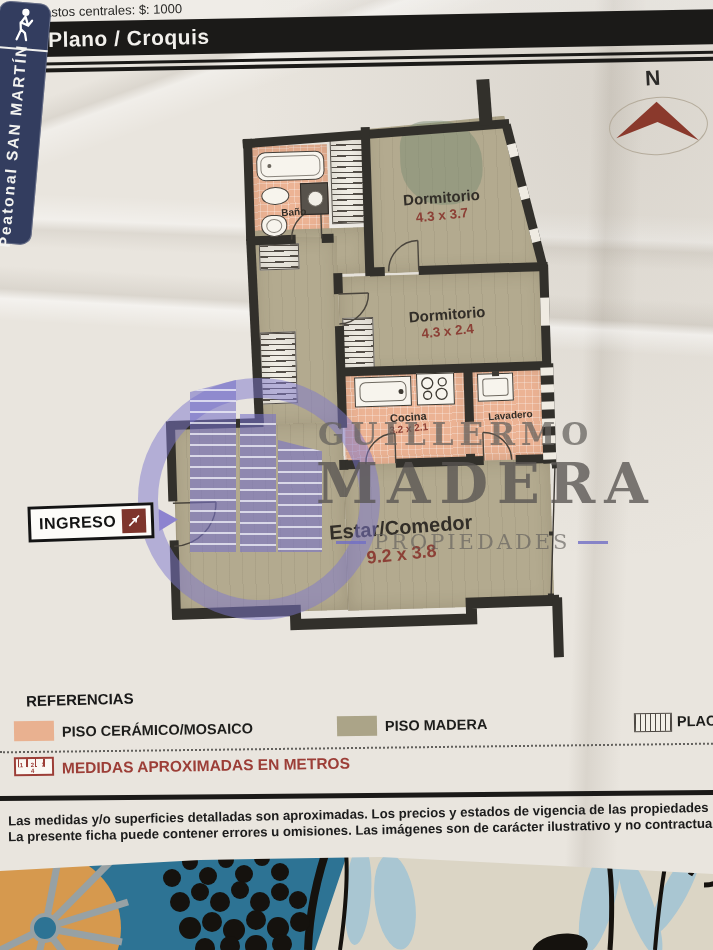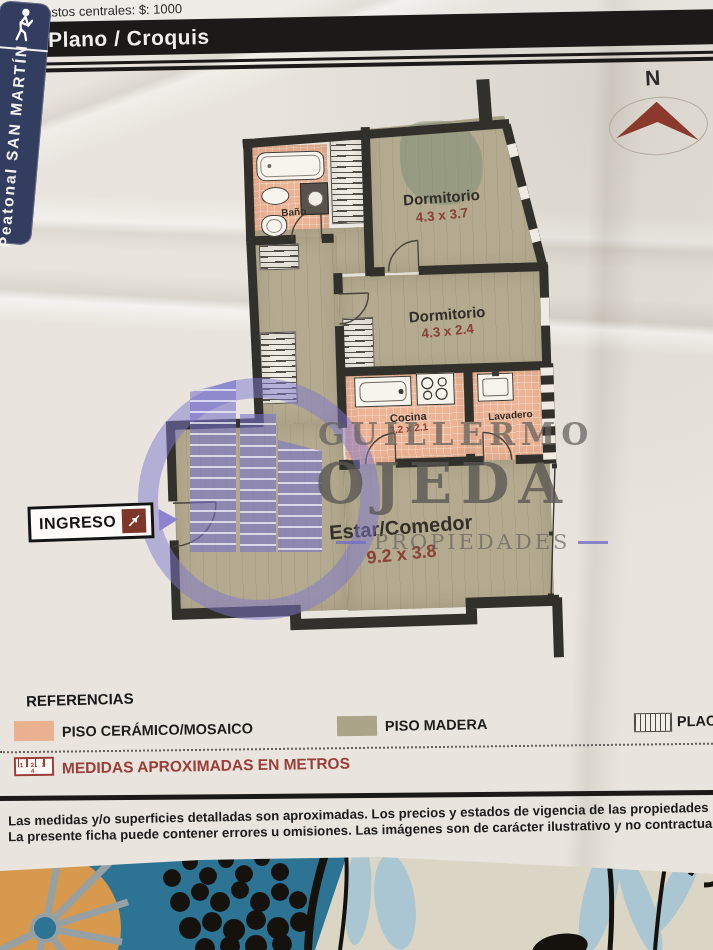--- a/index.html
+++ b/index.html
@@ -322,21 +322,21 @@
     <div id="lbl-estar" class="rname">Estar/Comedor</div>
     <div id="dim-estar" class="rdim">9.2 x 3.8</div>
   </div>
 
   <div id="wm" class="abs">
     <div class="ring"></div>
     <div class="bldg" id="b1"></div>
     <div class="bldg" id="b2"></div>
     <div class="bldg" id="b3"></div>
     <div class="t1">GUILLERMO</div>
-    <div class="t2">OJEDA</div>
+    <div class="t2">MADERA</div>
     <div class="t3row">
       <div class="dash"></div>
       <div class="t3">PROPIEDADES</div>
       <div class="dash"></div>
     </div>
   </div>
 
   <div id="ingreso" class="abs">
     <div class="box">
       <span class="lab">INGRESO</span>

